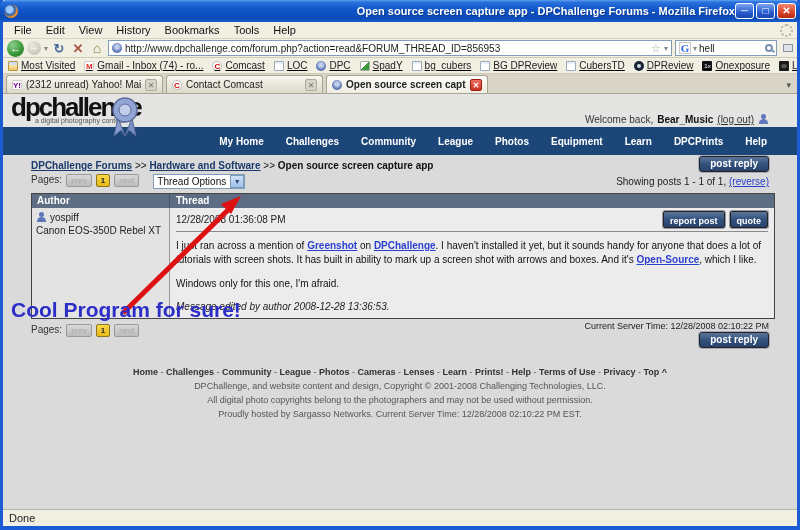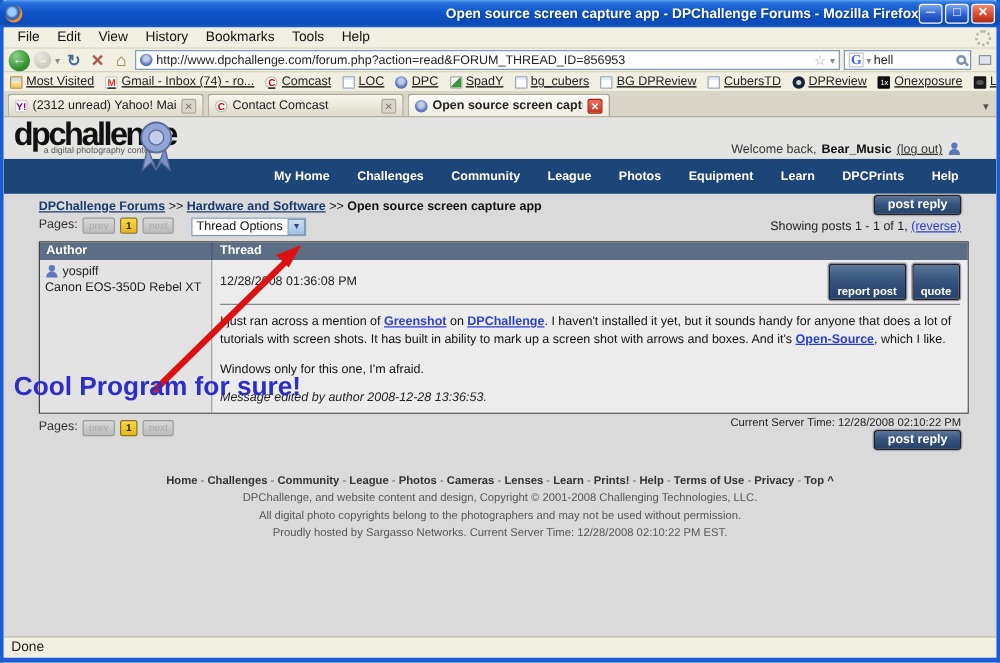--- a/index.html
+++ b/index.html
@@ -103,21 +103,21 @@
   .tt-header { display:flex; background:#5d6d83; color:#fff; font-weight:bold; height:14px; line-height:14px; }
   .tt-header .col-author { width:138px; padding-left:5px; border-right:1px solid #47566a; }
   .tt-header .col-thread { flex:1; padding-left:6px; }
   .tt-row { display:flex; }
   .cell-author { width:138px; background:#e3e3e3; border-right:1px solid #999; padding:4px 4px; }
   .author-line { display:flex; align-items:center; gap:3px; color:#222; }
   .camera { margin-top:2px; color:#222; }
   .cell-thread { flex:1; background:#ececec; padding:3px 6px 6px 6px; position:relative; }
   .date-row { display:flex; align-items:center; border-bottom:1px solid #8a8a8a; padding-bottom:3px; }
   .post-date { color:#222; flex:1; }
-  .mini-navy { background:linear-gradient(#5a7699,#33517c 50%,#27436b); color:#fff; font-size:9px; font-weight:bold; padding:16px 6px 1px 6px; border:1px solid #222; border-radius:2px; box-shadow:0 0 0 1px #99a; margin-left:5px; }
+  .mini-navy { background:linear-gradient(#5a7699,#33517c 50%,#27436b); color:#fff; font-size:9px; font-weight:bold; padding:4px 6px 1px 6px; border:1px solid #222; border-radius:2px; box-shadow:0 0 0 1px #99a; margin-left:5px; }
   .post-body { margin-top:7px; color:#111; line-height:1.35; }
   .post-body a { color:#2b3fd0; font-weight:bold; text-decoration:underline; }
   .post-p2 { margin-top:12px; color:#111; }
   .post-edited { margin-top:12px; font-style:italic; color:#222; }
 
   .bottom-bar { margin-top:5px; position:relative; height:34px; }
   .server-time { position:absolute; right:0; top:-3px; font-size:9px; color:#222; }
   .post-reply-bottom { position:absolute; right:0; top:8px; }
 
   

